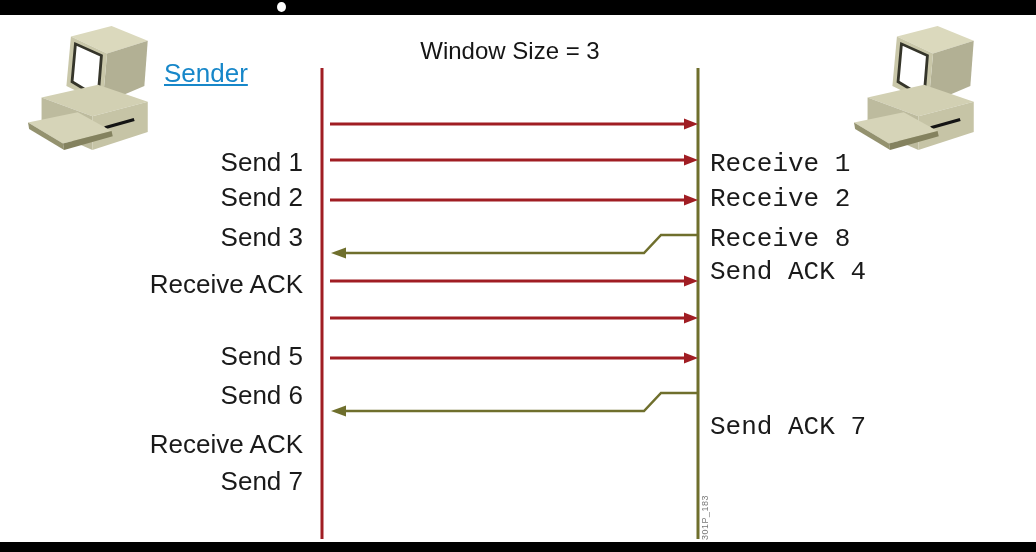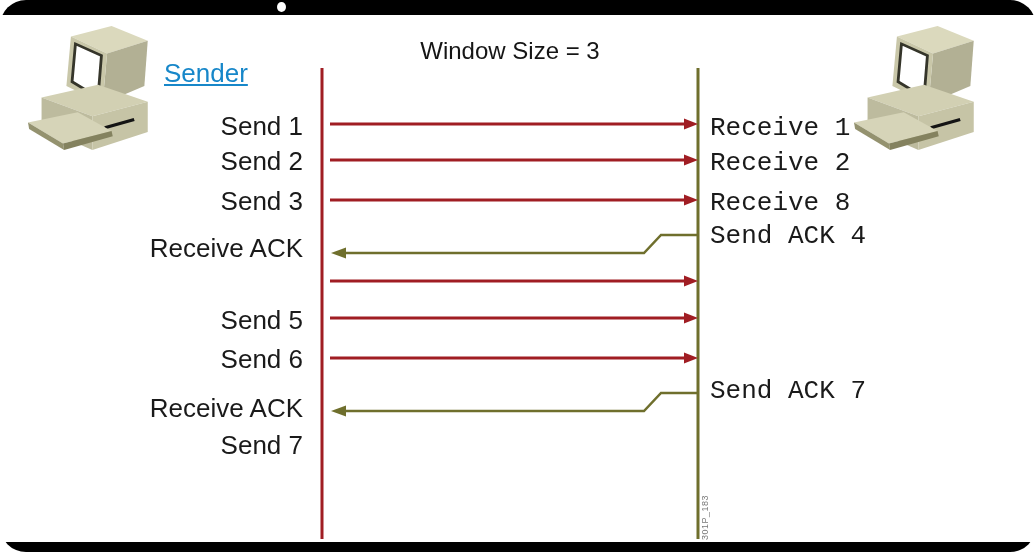--- a/index.html
+++ b/index.html
@@ -1,32 +1,32 @@
 <!DOCTYPE html>
 <html style="--data-arrow: #a01d23; --ack-arrow: #6f6f2d; --actor-label: #1787c9; --event-text: #1a1a1a; --bar: #000000;"><head>
 <meta charset="utf-8">
 <style>
   * { margin:0; padding:0; box-sizing:border-box; }
   html,body { background:#ffffff; }
   body { font-family:"Liberation Sans", sans-serif; }
-  .stage { position:relative; width:1036px; height:552px; background:#ffffff; overflow:hidden;border-radius:26px; }
+  .stage { position:relative; width:1036px; height:552px; background:#ffffff; overflow:hidden; }
 
   .bar { position:absolute; left:0; width:1036px; background:var(--bar,#000); }
   .bar.top { top:0; height:15px; }
   .bar.bottom { top:542px; height:10px; }
   .dot { position:absolute; left:277px; top:2px; width:9px; height:10px; background:#ffffff; border-radius:50%; }
 
   .title { position:absolute; left:321px; top:39px; width:378px; text-align:center;
            font-size:24px; line-height:24px; color:#151515; }
 
   .actor { position:absolute; font-size:26px; line-height:26px; color:var(--actor-label,#1787c9);text-decoration:underline; }
   .actor.sender   { left:164px; top:60px; }
   .actor.receiver { left:750px; top:62px; }
 
-  .evt { position:absolute; font-size:26px; line-height:26px; color:var(--event-text,#1a1a1a); white-space:nowrap; }
+  .evt { position:absolute; font-size:26px; line-height:26px; color:var(--event-text,#1a1a1a); white-space:nowrap;margin-top:36px; }
   .evt.left  { left:100px; width:203px; text-align:right; }
   .evt.right { left:710px; width:250px; text-align:left;font-family:Liberation Mono, monospace; }
 
   .overlay { position:absolute; left:0; top:0; width:1036px; height:552px; }
   .life-sender   { stroke:var(--data-arrow,#a01d23); stroke-width:3; }
   .life-receiver { stroke:var(--ack-arrow,#6f6f2d);  stroke-width:3; }
   .send-line { stroke:var(--data-arrow,#a01d23); stroke-width:3; }
   .send-head { fill:var(--data-arrow,#a01d23); }
   .ack-line  { stroke:var(--ack-arrow,#6f6f2d); stroke-width:2.5; fill:none; }
   .ack-head  { fill:var(--ack-arrow,#6f6f2d); }

